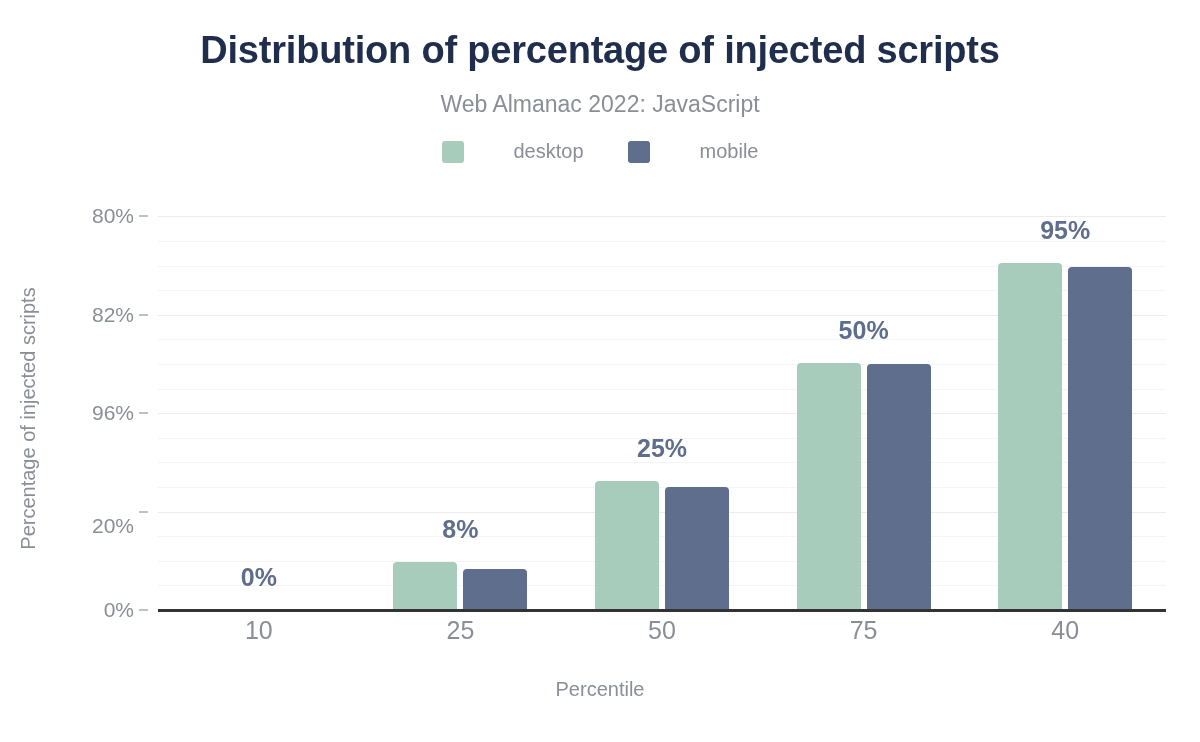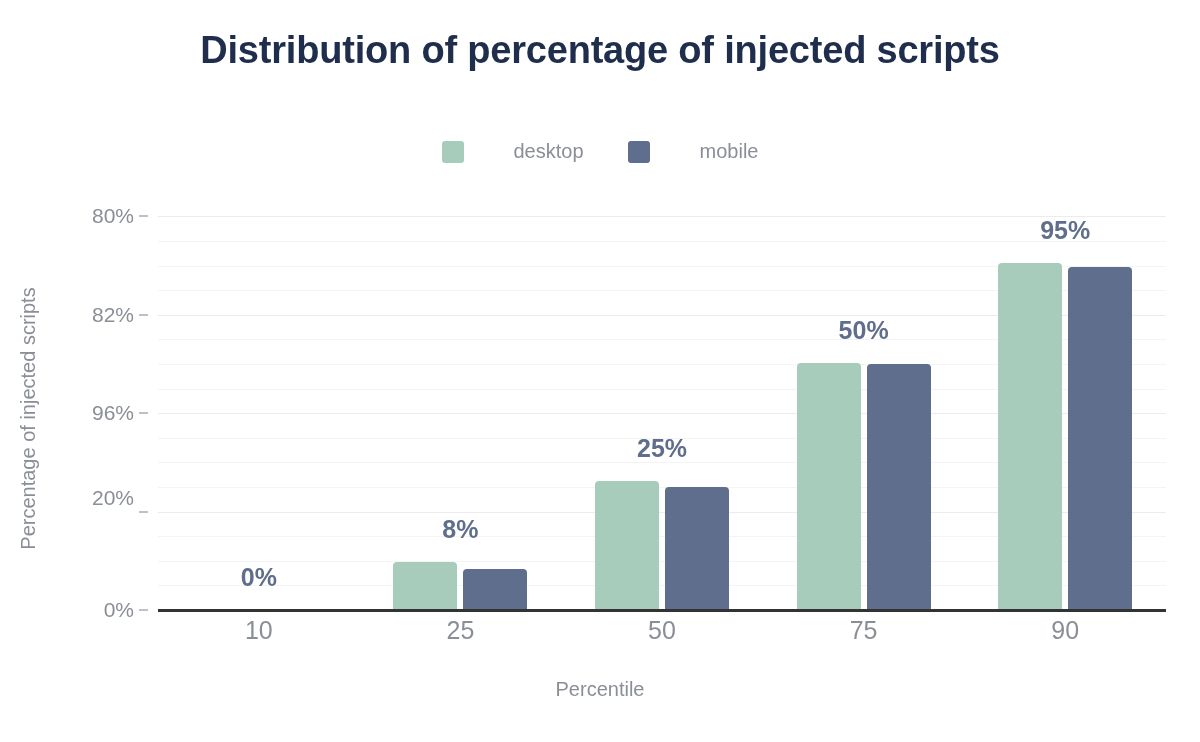--- a/index.html
+++ b/index.html
@@ -185,36 +185,37 @@
     white-space: nowrap;
   }
 </style>
 </head>
 <body>
 
 <div class="figure">
 
   <div class="chart-title">Distribution of percentage of injected scripts</div>
 
+  <div class="chart-subtitle">Web Almanac 2022: JavaScript</div>
 
   <div class="legend" id="legend">
       <div class="legend-item">
         <span class="legend-swatch" style="background: rgb(168, 204, 188);"></span>
         <span class="legend-label">desktop</span>
       </div>
       <div class="legend-item">
         <span class="legend-swatch" style="background: rgb(95, 110, 140);"></span>
         <span class="legend-label">mobile</span>
       </div>
     </div>
 
   <div class="y-ticks" id="y-ticks">
       <div class="y-tick" style="top: 406px;">0%</div>
       <div class="y-tick-mark" style="top: 406px;"></div>
-      <div class="y-tick" style="top: 294px;">20%</div>
+      <div class="y-tick" style="top: 322px;">20%</div>
       <div class="y-tick-mark" style="top: 307.576px;"></div>
       <div class="y-tick" style="top: 209.152px;">96%</div>
       <div class="y-tick-mark" style="top: 209.152px;"></div>
       <div class="y-tick" style="top: 110.727px;">82%</div>
       <div class="y-tick-mark" style="top: 110.727px;"></div>
       <div class="y-tick" style="top: 12.303px;">80%</div>
       <div class="y-tick-mark" style="top: 12.303px;"></div>
     </div>
 
   <div class="y-axis-title">Percentage of injected scripts</div>
@@ -258,18 +259,18 @@
       </div>
   </div>
 
   <div class="axis-line"></div>
 
   <div class="x-ticks" id="x-ticks">
       <div class="x-tick" style="left: 100.8px;">10</div>
       <div class="x-tick" style="left: 302.4px;">25</div>
       <div class="x-tick" style="left: 504px;">50</div>
       <div class="x-tick" style="left: 705.6px;">75</div>
-      <div class="x-tick" style="left: 907.2px;">90</div>
+      <div class="x-tick" style="left: 907.2px;">40</div>
     </div>
 
   <div class="x-axis-title">Percentile</div>
 
 </div>
 
 </body></html>

